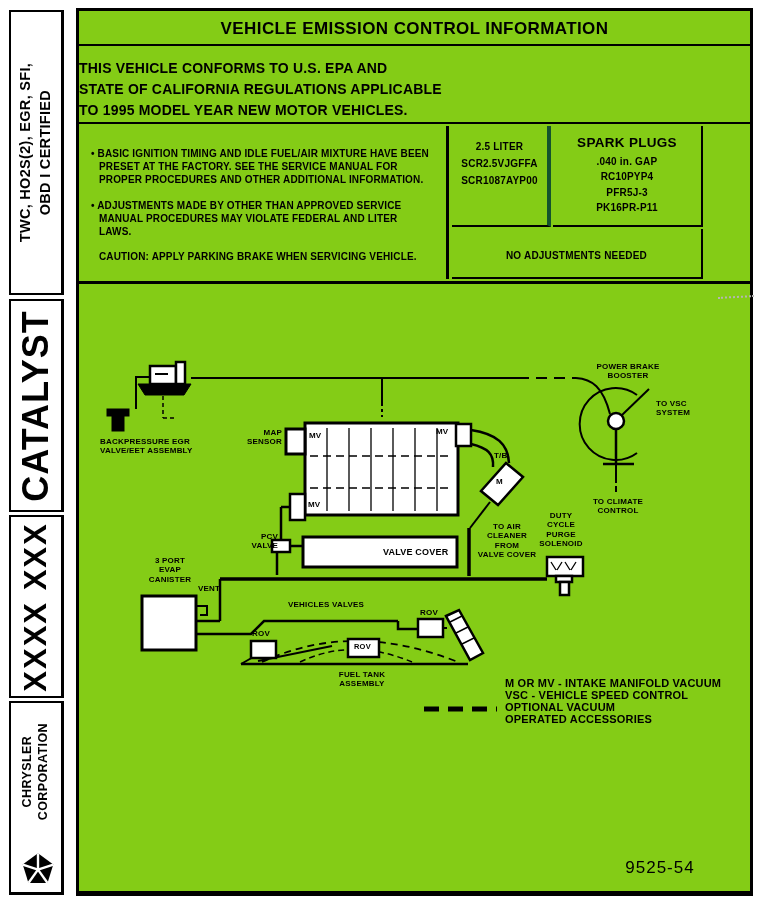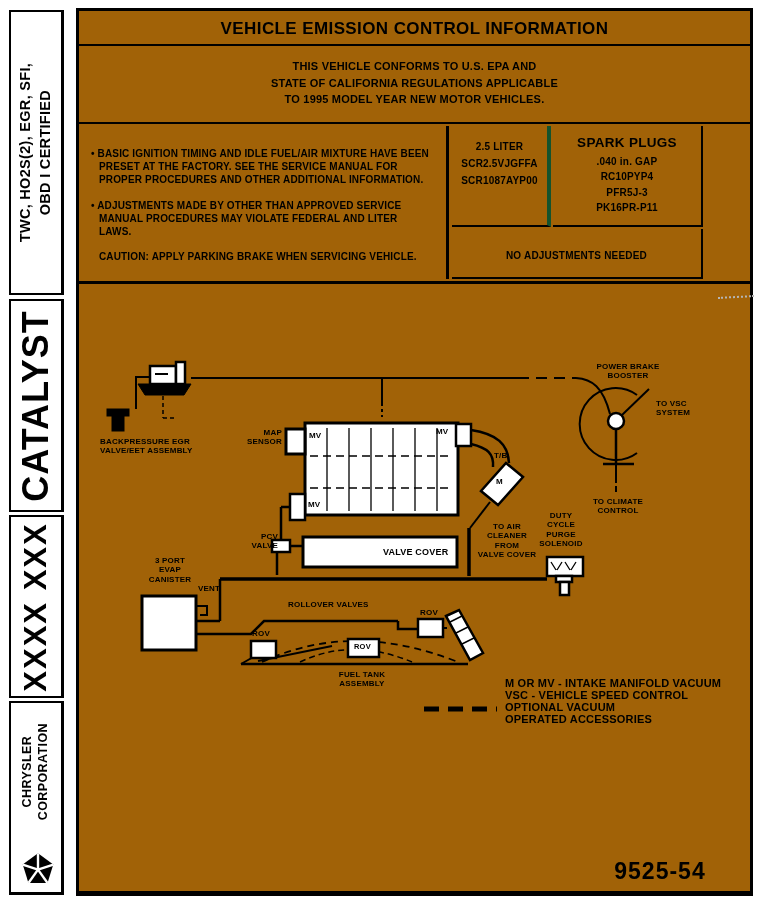--- a/index.html
+++ b/index.html
@@ -9,35 +9,35 @@
   .prel { white-space:pre-line; }
   .ctr { text-align:center; }
 
   
   .sec { position:absolute; left:9px; width:55px; border:2px solid #000; border-right-width:3px;
          display:flex; align-items:center; justify-content:center; box-sizing:border-box; background:#fff; }
   .vtxt { transform:rotate(-90deg); flex:none; font-weight:bold; text-align:center; white-space:pre-line; }
 
   
   .mainbox { position:absolute; left:76px; top:8px; width:677px; height:888px;
-             border:3px solid #000; border-bottom-width:5px; box-sizing:border-box; background:#a16207; }
+             border:3px solid #000; border-bottom-width:5px; box-sizing:border-box; background:#84cc16; }
   .cell { position:absolute; box-sizing:border-box; }
 
   .title { font-weight:bold; font-size:17px; letter-spacing:.4px; line-height:35px; text-align:center; }
-  .conf  { font-weight:bold; font-size:11px; line-height:1.5; text-align:center; letter-spacing:.2px; }
+  .conf  { font-weight:bold; font-size:14px; line-height:1.5; letter-spacing:.2px; }
   .notes { font-weight:bold; font-size:10px; line-height:1.32; letter-spacing:.15px; }
   .notes p { margin:12px 0 9px 0; text-indent:-8px; padding-left:8px; }
   .notes p.noind { text-indent:0; padding-left:8px; }
   .small { font-weight:bold; font-size:10px; line-height:1.7; text-align:center; letter-spacing:.2px; }
   .sparkhead { font-weight:bold; font-size:13.5px; letter-spacing:.3px; }
 
   .lbl { position:absolute; font-weight:bold; font-size:8px; line-height:1.18;
          letter-spacing:.2px; white-space:pre-line; }
   .leg { position:absolute; font-weight:bold; font-size:11px; letter-spacing:.2px; white-space:nowrap; }
-  .pn  { position:absolute; font-weight:bold; font-size:23px; letter-spacing:1px; }
+  .pn  { position:absolute; font-weight:normal; font-size:17px; letter-spacing:1px; }
 
   svg.lines { position:absolute; left:0; top:0; pointer-events:none; }
   .artifact { position:absolute; left:718px; top:296px; width:36px; height:0;
               border-top:2px dotted #b5b5b5; transform:rotate(-3deg); }
 </style>
 </head>
 <body>
 
 <div class="page">
 
@@ -216,21 +216,21 @@
 FROM
 VALVE COVER</div>
   <div class="lbl ctr" style="left:530px; top:511px; width:62px;">DUTY
 CYCLE
 PURGE
 SOLENOID</div>
   <div class="lbl ctr" style="left:139px; top:556px; width:62px;">3 PORT
 EVAP
 CANISTER</div>
   <div class="lbl" style="left:198px; top:584px;">VENT</div>
-  <div class="lbl" style="left:288px; top:600px;">ROLLOVER VALVES</div>
+  <div class="lbl" style="left:288px; top:600px;">VEHICLES VALVES</div>
   <div class="lbl" style="left:252px; top:629px;">ROV</div>
   <div class="lbl" style="left:354px; top:643px; font-size:7.5px;">ROV</div>
   <div class="lbl" style="left:420px; top:608px;">ROV</div>
   <div class="lbl ctr" style="left:322px; top:670px; width:80px;">FUEL TANK
 ASSEMBLY</div>
   <div class="lbl ctr" style="left:578px; top:362px; width:100px;">POWER BRAKE
 BOOSTER</div>
   <div class="lbl" style="left:656px; top:399px; width:45px;">TO VSC
 SYSTEM</div>
   <div class="lbl ctr" style="left:582px; top:497px; width:72px;">TO CLIMATE

